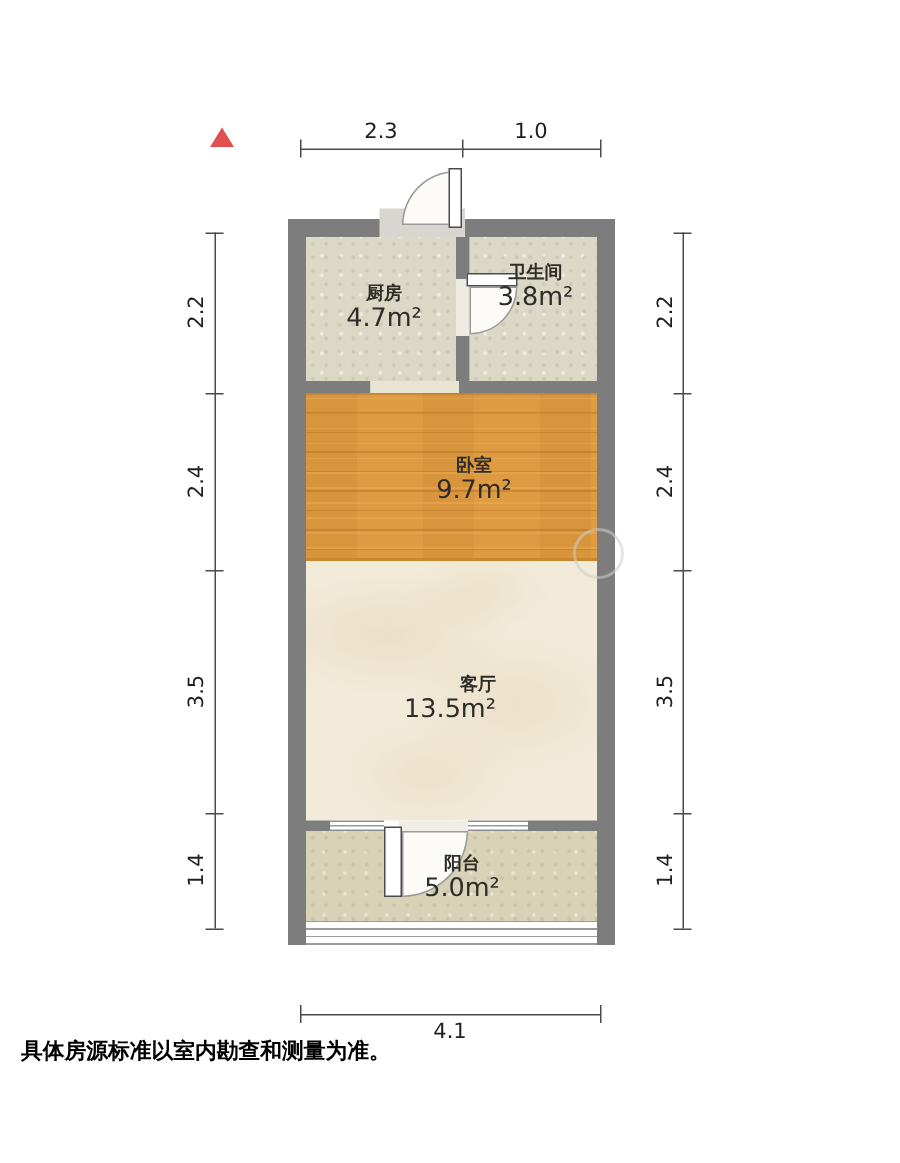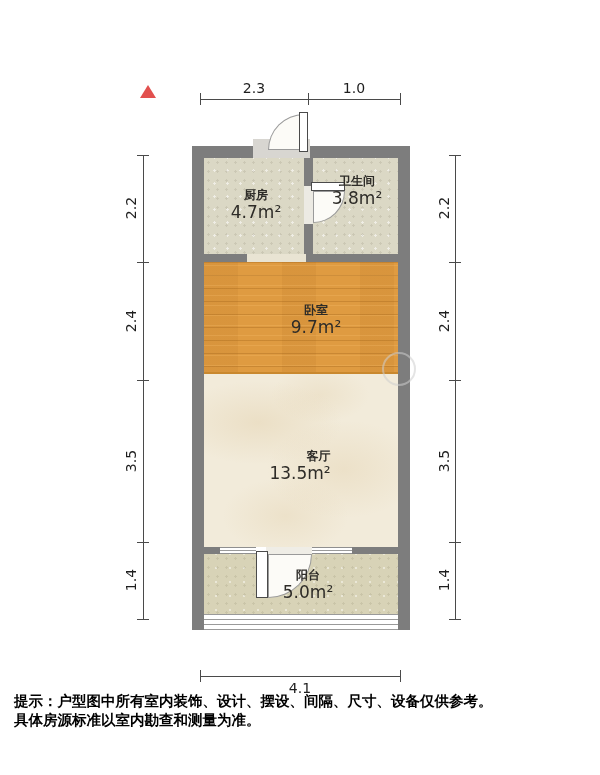--- a/index.html
+++ b/index.html
@@ -158,17 +158,16 @@
     <div class="room-area">13.5m²</div>
   </div>
   <div class="room-label" style="left:308px;top:567px;">
     <div class="room-name">阳台</div>
     <div class="room-area">5.0m²</div>
   </div>
 
   <div id="watermark"></div>
 
   <div id="footer">
-    <div>提示：户型图中所有室内装饰、设计、摆设、间隔、尺寸、设备仅供参考。</div>
     <div>具体房源标准以室内勘查和测量为准。</div>
   </div>
 
 </div>
 
 </body></html>

